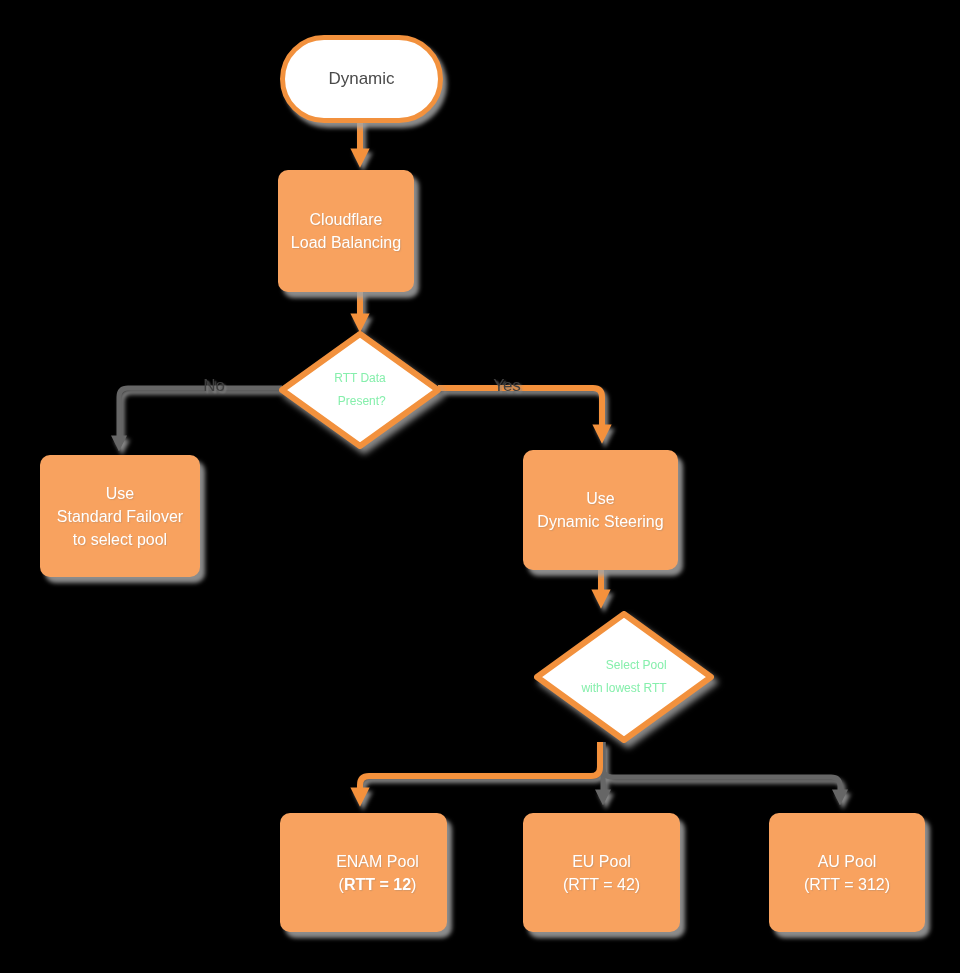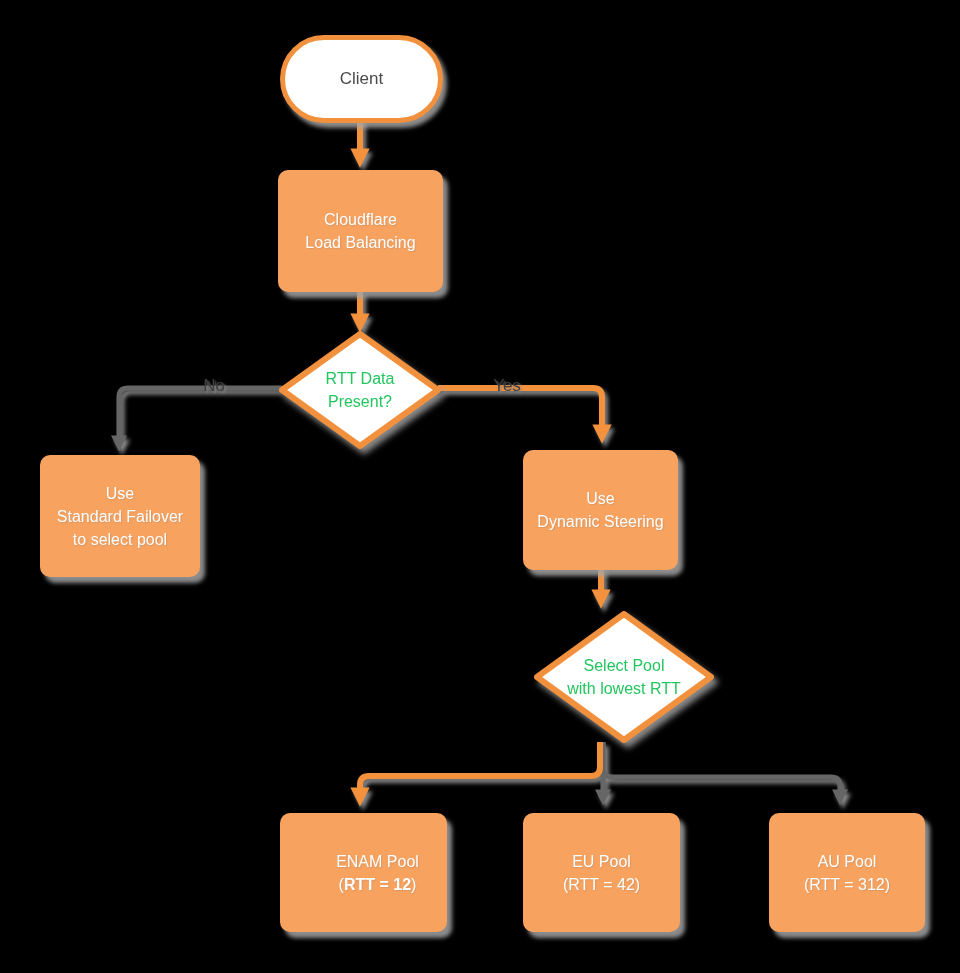--- a/index.html
+++ b/index.html
@@ -23,22 +23,22 @@
   .terminator{
     background:#FFFFFF;border:5px solid #F2913D;border-radius:44px;
     color:#4A4A4A;font-size:17px;
     box-shadow:4px 5px 4px rgba(165,165,165,0.85);
   }
   
   .diamond{position:absolute;z-index:2;}
   .diamond svg{display:block;filter:drop-shadow(4px 5px 3px rgba(160,160,160,0.85));}
   .diamond-label{
     position:absolute;left:0;top:0;right:0;bottom:0;
-    display:flex;align-items:center;justify-content:center;text-align:center;
-    color:#22c55e;font-size:16px;line-height:23px;white-space:pre-line;
+    display:flex;align-items:center;justify-content:center;text-align:right;
+    color:#86efac;font-size:12px;line-height:23px;white-space:pre-line;
   }
   
   .edge-label{
     position:absolute;z-index:3;transform:translate(-50%,-50%);
     color:#3E3E3E;font-size:17px;
     text-shadow:2px 2px 2px rgba(135,135,135,0.75);
   }
   .bold{font-weight:bold;}
 </style>
 </head>
@@ -83,24 +83,24 @@
     <g>
       <path d="M601,568 L601,601" fill="none" stroke="#F4913C" stroke-width="6" marker-end="url(#ah-orange)"></path>
     </g>
 
     <g>
       <path d="M600,742 L600,767 Q600,776 591,776 L369,776 Q360,776 360,785 L360,799" fill="none" stroke="#F4913C" stroke-width="6" marker-end="url(#ah-orange)"></path>
     </g>
   </svg>
 
   <div class="shape terminator" style="left:280px;top:35px;width:163px;height:88px;">
-    <div class="node-label">Client</div>
+    <div class="node-label">Dynamic</div>
   </div>
 
-  <div class="shape orange-box" style="left:278px;top:170px;width:165px;height:122px;">
+  <div class="shape orange-box" style="left:278px;top:170px;width:136px;height:122px;">
     <div class="node-label">Cloudflare
 Load Balancing</div>
   </div>
 
   <div class="diamond" style="left:277px;top:329px;width:166px;height:122px;">
     <svg width="166" height="122" viewBox="0 0 166 122">
       <polygon points="83,5 161,61 83,117 5,61" fill="#FFFFFF" stroke="#F2913D" stroke-width="6" stroke-linejoin="round"></polygon>
     </svg>
     <div class="diamond-label">RTT Data
 Present?</div>

